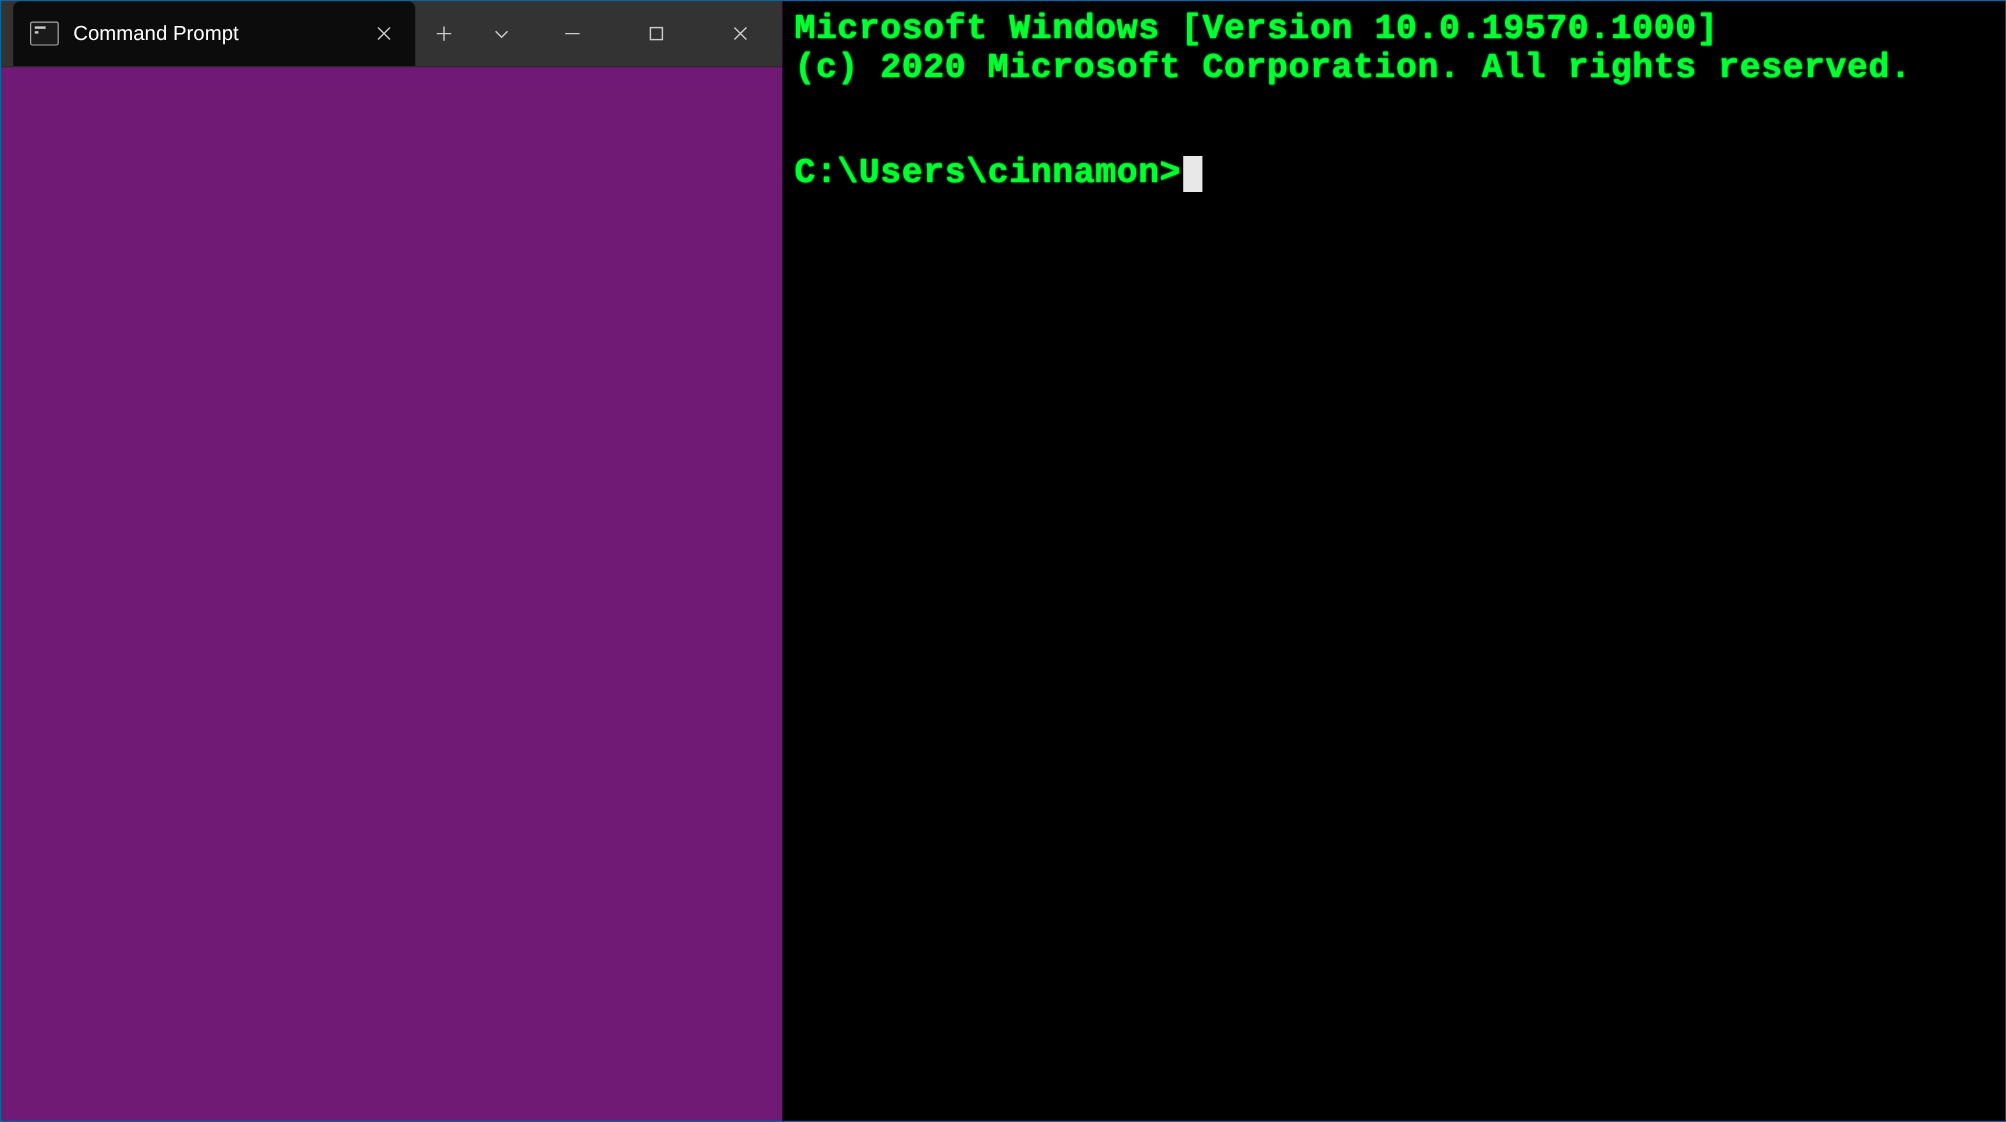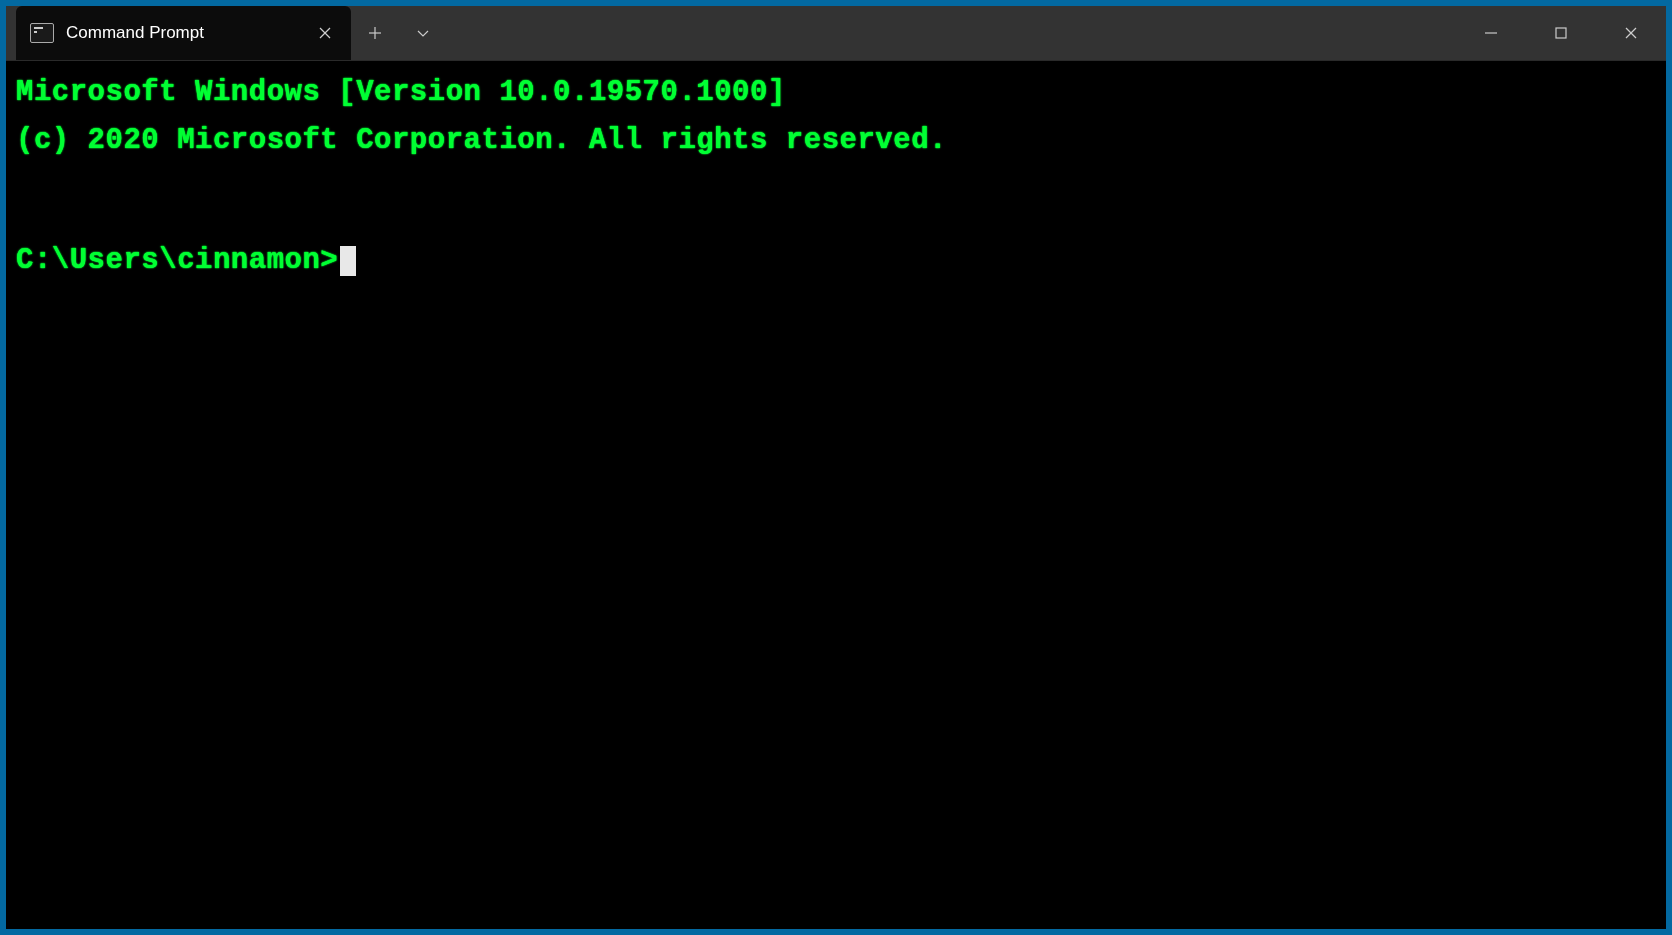--- a/index.html
+++ b/index.html
@@ -8,25 +8,25 @@
     width: 1672px;
     height: 935px;
     background: #202020;
     font-family: "Segoe UI", Arial, sans-serif;
     overflow: hidden;
   }
 
   .window {
     width: 100%;
     height: 100%;
-    background: #0f766e;
-    border: 6px solid #0369a1;
+    background: #701a75;
+    border: 1px solid #0369a1;
     box-sizing: border-box;
     display: flex;
-    flex-direction: column;
+    flex-direction: row;
   }
 
   .title-bar {
     height: 54px;
     background: #333333;
     display: flex;
     align-items: stretch;
     border-bottom: 1px solid #2a2a2a;
     flex-shrink: 0;
   }
@@ -142,21 +142,21 @@
     fill: none;
   }
 
   .terminal {
     flex: 1;
     background: #000000;
     padding: 8px 10px;
     font-family: "Consolas", "Courier New", monospace;
     font-size: 29px;
     font-weight: bold;
-    line-height: 48px;
+    line-height: 32px;
     color: #00ff33;
     text-shadow: 0 0 2px #00ff33, 0 0 1px #00ff33;
     letter-spacing: 0.5px;
     white-space: pre;
     overflow: hidden;
   }
 
   .prompt-line {
     display: inline-flex;
     align-items: center;

